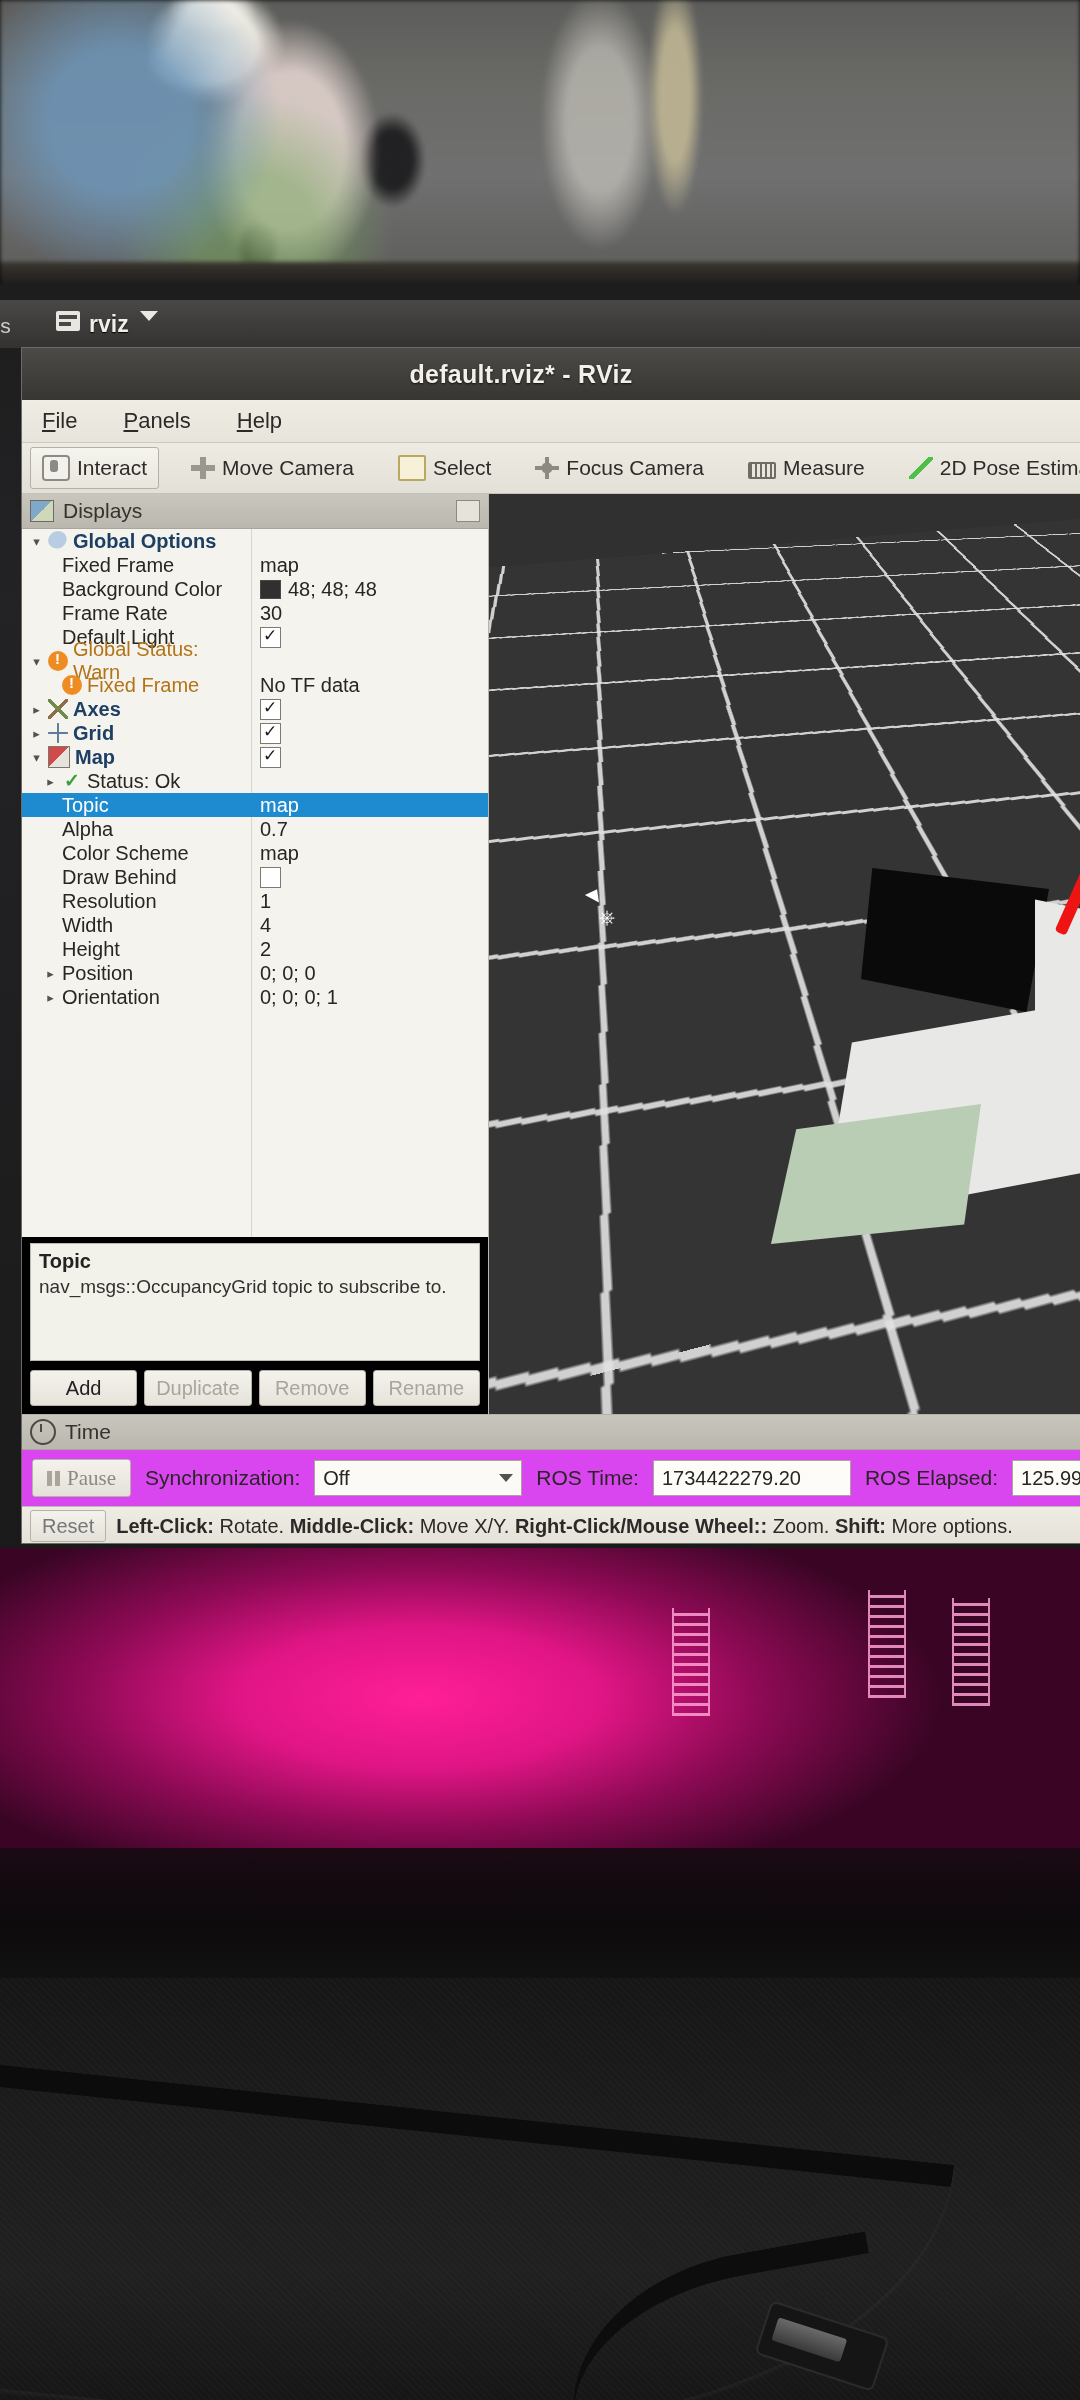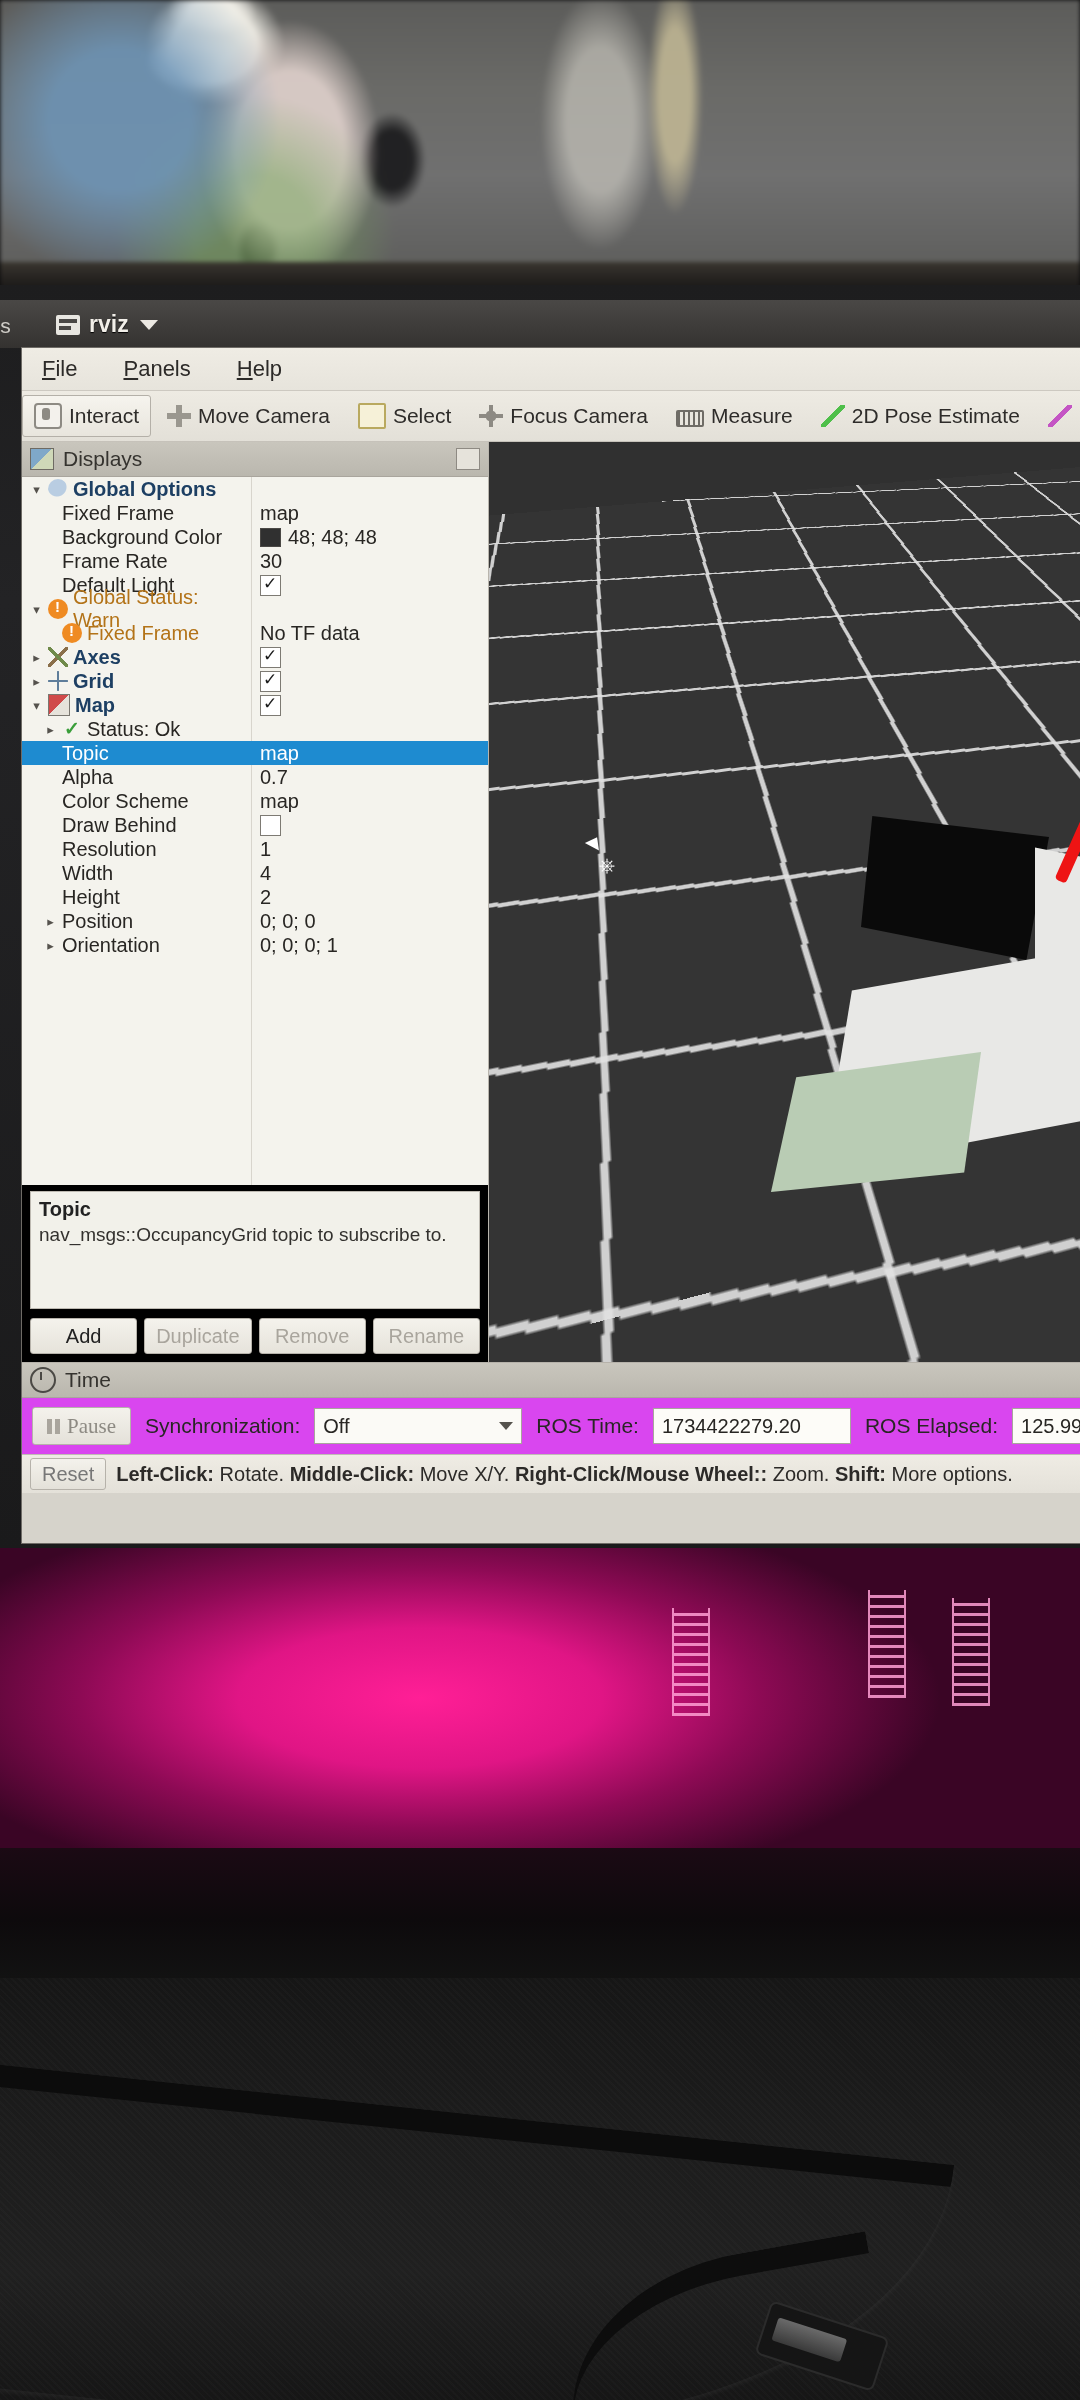--- a/index.html
+++ b/index.html
@@ -27,21 +27,21 @@
 
   
   .bezel{position:absolute;left:0;top:285px;width:1080px;height:1265px;
     background:linear-gradient(180deg,#1d1d1e 0%,#232325 25%,#1a1a1b 100%);}
 
   
   .os-bar{position:absolute;left:0;top:300px;width:1080px;height:48px;
     background:linear-gradient(180deg,#4a4846 0%,#3e3c3a 55%,#343230 100%);
     color:#e9e6e0;font-size:22px;display:flex;align-items:center;}
   .os-bar .os-left{position:absolute;left:-12px;top:14px;font-size:21px;opacity:.85;letter-spacing:.5px;}
-  .os-bar .os-app{position:absolute;left:56px;top:11px;display:flex;align-items:center;gap:9px;}
+  .os-bar .os-app{position:absolute;left:56px;top:11px;display:flex;align-items:flex-start;gap:9px;}
   .os-bar .os-ico{width:24px;height:20px;background:#e8e6e1;border-radius:2px;position:relative;display:inline-block;}
   .os-bar .os-ico:before{content:"";position:absolute;left:3px;top:4px;width:18px;height:4px;background:#4a4846;}
   .os-bar .os-ico:after{content:"";position:absolute;left:3px;top:11px;width:12px;height:4px;background:#4a4846;}
   .os-bar .os-name{font-weight:bold;font-size:23px;color:#f2efe9;text-shadow:0 1px 1px #000;}
   .os-bar .os-caret{width:0;height:0;border-left:9px solid transparent;border-right:9px solid transparent;
     border-top:10px solid #ece9e3;margin-left:2px;}
 
   
   .rviz{position:absolute;left:22px;top:348px;width:1058px;height:1195px;
     background:#d6d3cb;box-shadow:0 0 0 1px #6e6b66;overflow:hidden;}
@@ -49,21 +49,21 @@
     display:flex;align-items:center;justify-content:center;position:relative;}
   .titlebar .ttl{color:#f3f0ea;font-weight:bold;font-size:25px;letter-spacing:.3px;
     text-shadow:0 1px 2px rgba(0,0,0,.75);margin-right:60px;}
 
   .menubar{height:42px;background:linear-gradient(180deg,#efece4 0%,#e7e4dc 100%);
     display:flex;align-items:center;padding-left:14px;gap:34px;border-bottom:1px solid #cdc9c1;}
   .menubar .mi{font-size:22px;color:#2c2a28;padding:2px 6px;}
   .menubar .mi u{text-decoration:underline;}
 
   .toolbar{height:50px;background:linear-gradient(180deg,#eeebe3 0%,#e3e0d8 100%);
-    display:flex;align-items:center;gap:4px;border-bottom:1px solid #c6c2ba;}
+    display:flex;align-items:center;gap:20px;padding-left:8px;border-bottom:1px solid #c6c2ba;}
   .tbtn{display:flex;align-items:center;gap:7px;height:40px;padding:0 11px;font-size:21px;color:#2e2c2a;
     border:1px solid transparent;border-radius:3px;white-space:nowrap;}
   .tbtn.active{border-color:#b4b0a8;background:linear-gradient(180deg,#f6f4ee,#e8e5dd);}
   .ti{width:24px;height:22px;display:inline-block;position:relative;flex:0 0 auto;}
   .ti.hand{border:2px solid #8d8a83;border-radius:4px;background:#f3f1ec;}
   .ti.hand:after{content:"";position:absolute;left:6px;top:3px;width:8px;height:12px;background:#8d8a83;border-radius:3px;}
   .ti.move{background:
      linear-gradient(90deg,transparent 38%,#9a978f 38% 62%,transparent 62%),
      linear-gradient(180deg,transparent 38%,#9a978f 38% 62%,transparent 62%);}
   .ti.sel{border:2px solid #b9a95f;background:#f6f1d8;border-radius:2px;}
@@ -206,20 +206,23 @@
     <span class="os-left">es</span>
     <span class="os-app">
       <span class="os-ico"></span>
       <span class="os-name">rviz</span>
       <span class="os-caret"></span>
     </span>
   </div>
 
   <div class="rviz">
 
+    <div class="titlebar">
+      <span class="ttl">default.rviz* - RViz</span>
+    </div>
 
     <div class="menubar">
       <span class="mi"><u>F</u><span>ile</span></span>
       <span class="mi"><u>P</u><span>anels</span></span>
       <span class="mi"><u>H</u><span>elp</span></span>
     </div>
 
     <div class="toolbar">
       <div class="tbtn active">
         <span class="ti hand"></span>

